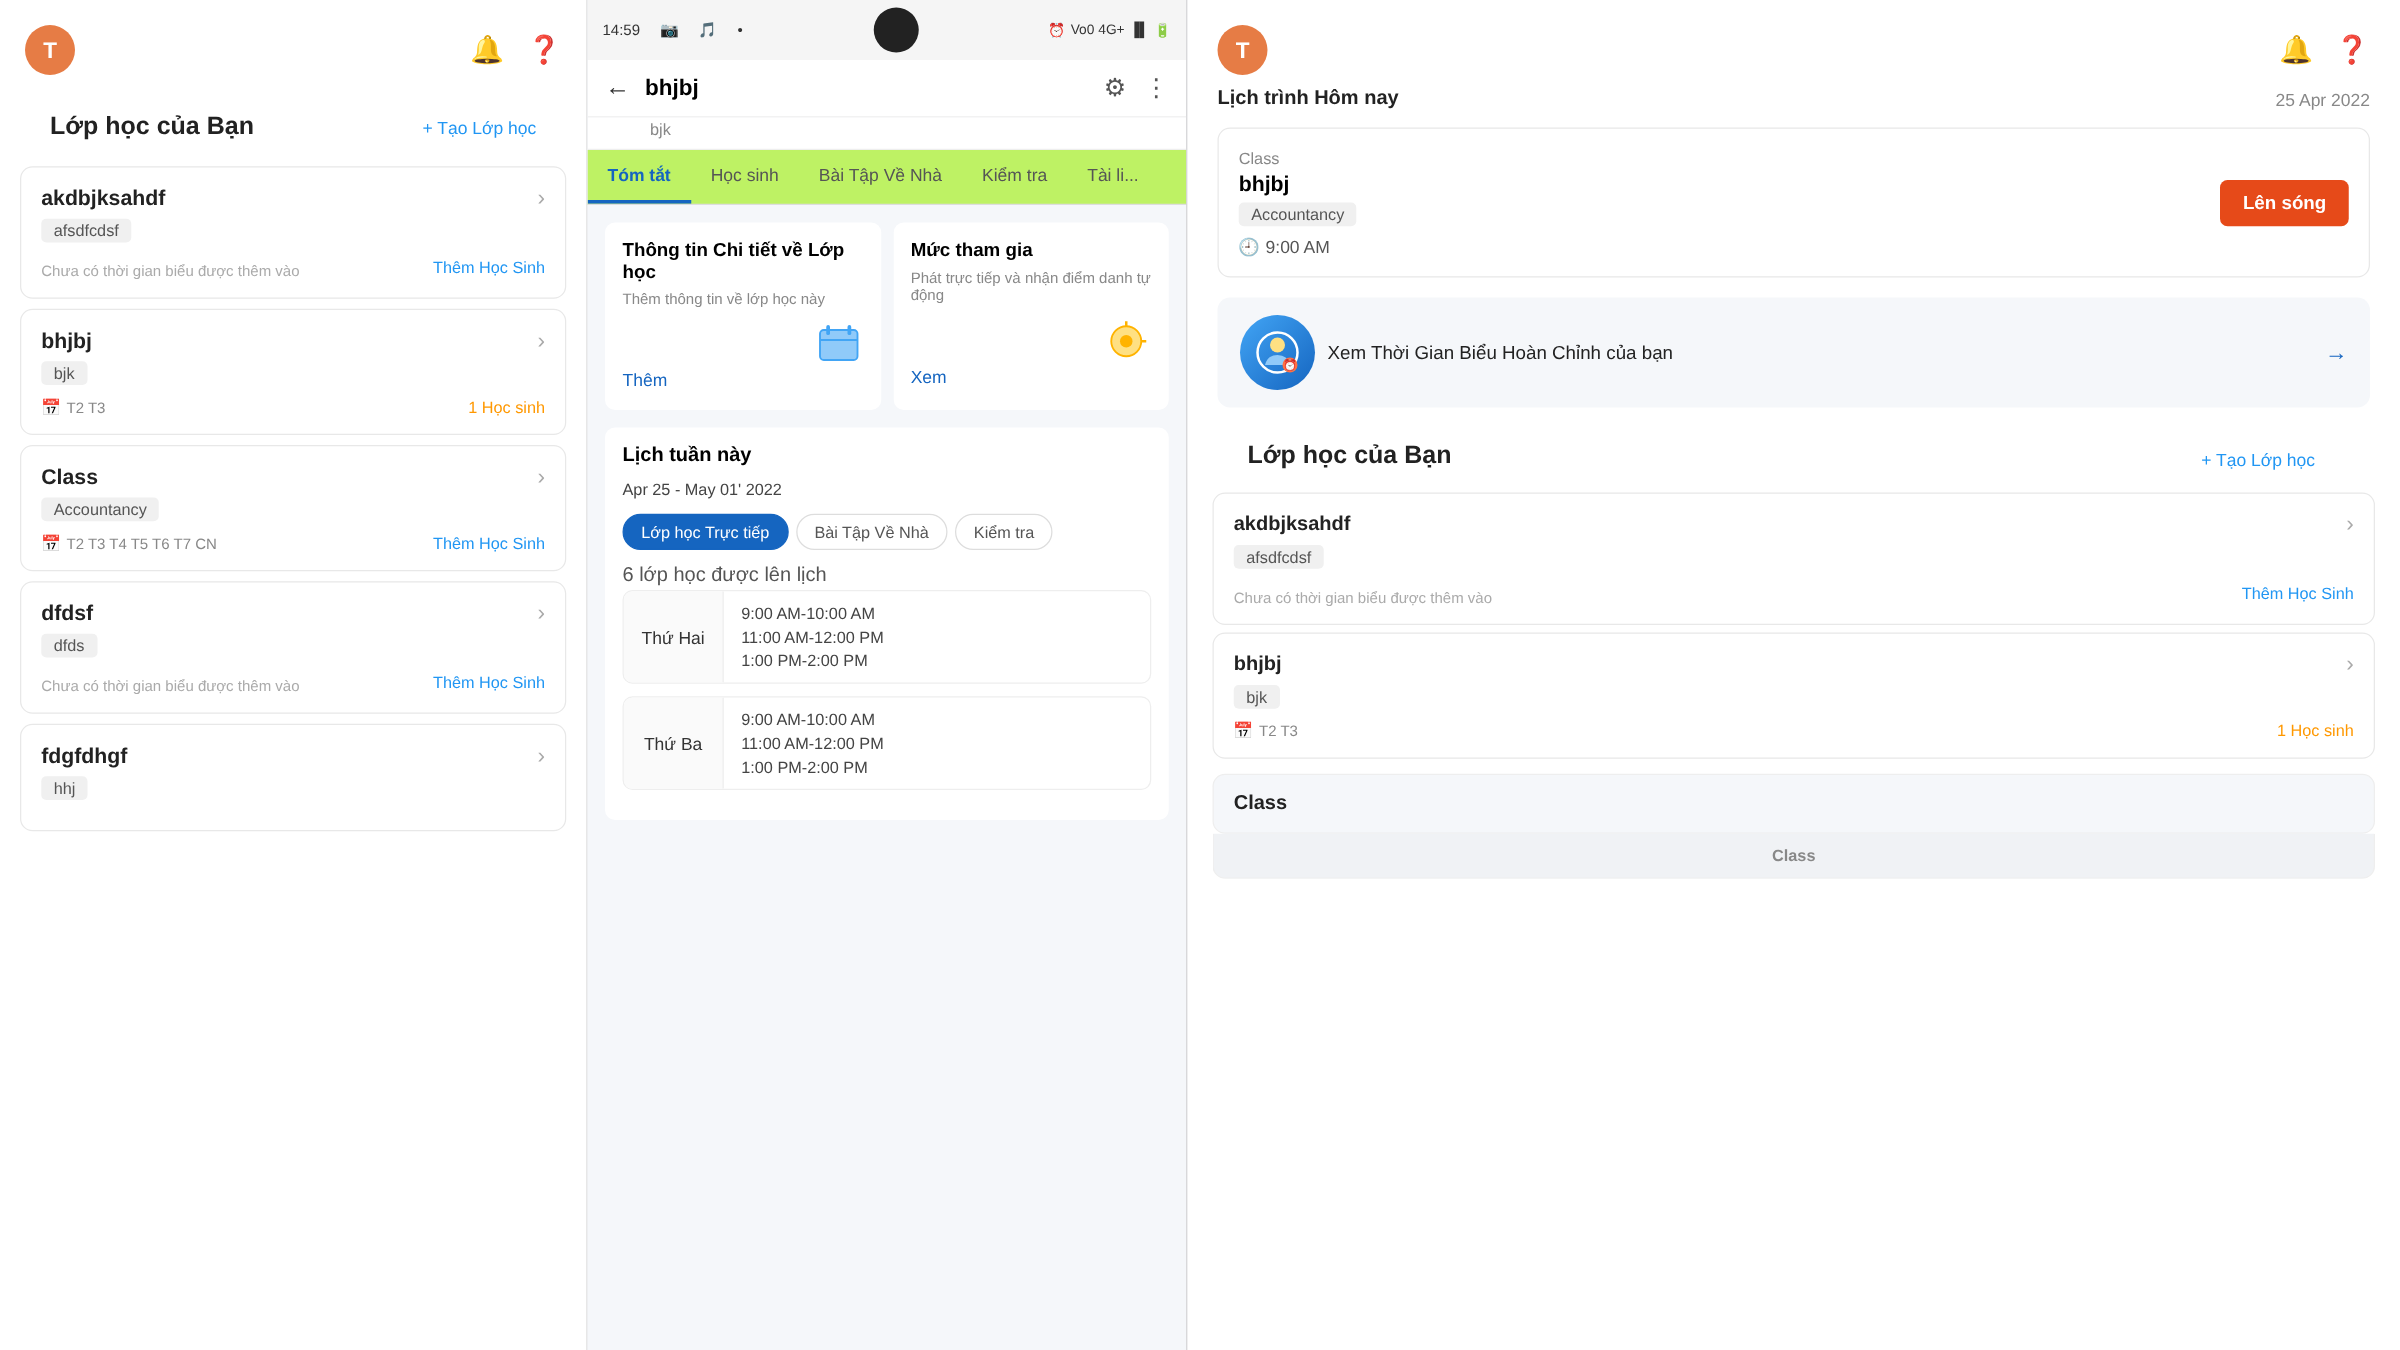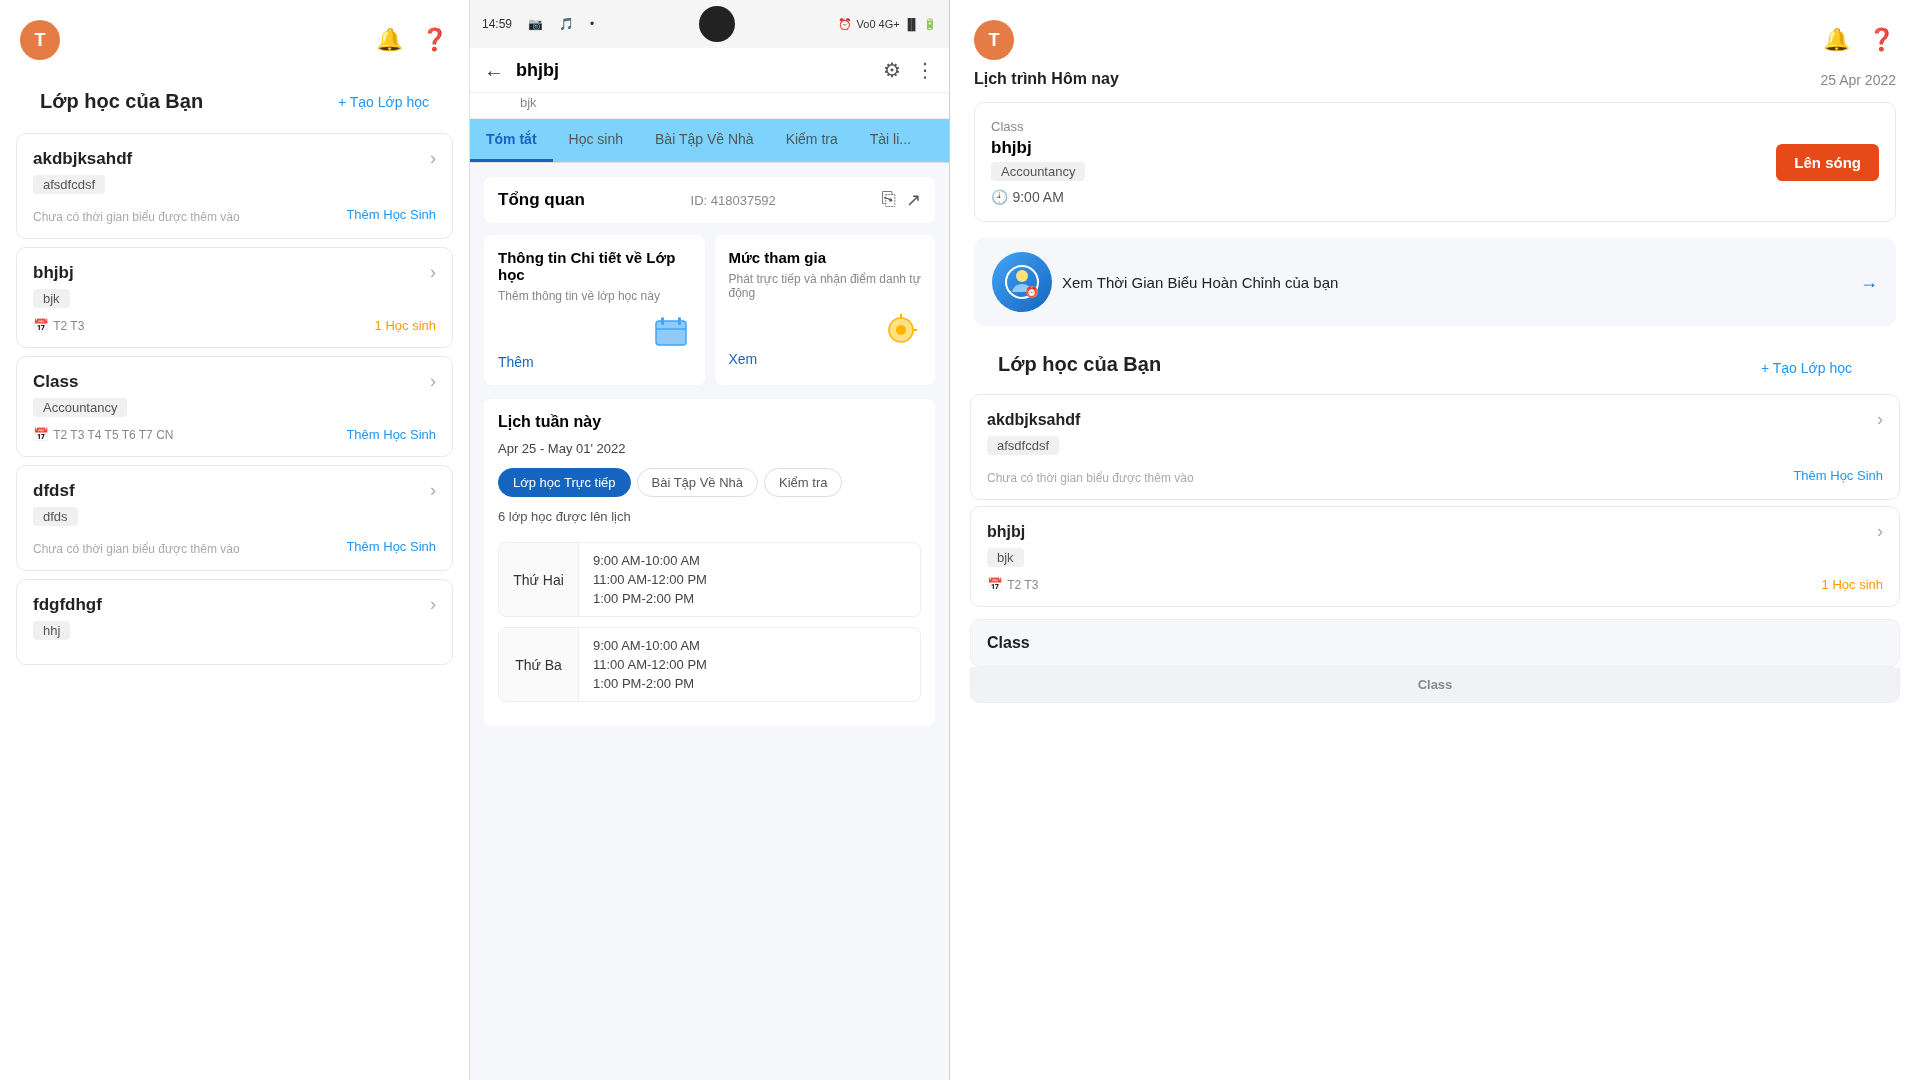--- a/index.html
+++ b/index.html
@@ -137,21 +137,21 @@
     .phone-title { font-size: 18px; font-weight: 700; flex: 1; }
     .phone-actions { display: flex; gap: 14px; }
     .phone-actions span { font-size: 20px; color: #555; cursor: pointer; }
     .phone-subtitle { 
       background: #fff;
       padding: 2px 14px 8px 50px;
       font-size: 13px; color: #888;
       border-bottom: 1px solid #eee;
     }
     .tab-bar {
-      background: #7dd3fc;
+      background: #bef264;
       display: flex;
       border-bottom: 1px solid #ddd;
       overflow-x: auto;
     }
     .tab-item {
       padding: 12px 16px;
       font-size: 14px;
       color: #555;
       cursor: pointer;
       white-space: nowrap;
@@ -204,21 +204,21 @@
       font-size: 13px;
       cursor: pointer;
       border: 1px solid #ddd;
       color: #555;
     }
     .sched-tab.active {
       background: #1565c0;
       color: #fff;
       border-color: #1565c0;
     }
-    .schedule-count { font-size: 13px; color: #555; margin-bottom: 18px; }
+    .schedule-count { font-size: 16px; color: #555; margin-bottom: 2px; }
     .schedule-day-row {
       display: flex;
       border: 1px solid #eee;
       border-radius: 8px;
       margin-bottom: 10px;
       overflow: hidden;
     }
     .day-label {
       background: #fafafa;
       padding: 14px 10px;
@@ -437,28 +437,20 @@
 
   <div class="tab-bar" id="phone-tabs">
       <div class="tab-item active">Tóm tắt</div>
       <div class="tab-item">Học sinh</div>
       <div class="tab-item">Bài Tập Về Nhà</div>
       <div class="tab-item">Kiểm tra</div>
       <div class="tab-item">Tài li...</div>
     </div>
 
   <div class="phone-content">
-    <div class="overview-header">
-      <span class="overview-title">Tổng quan</span>
-      <span class="overview-id">ID: 418037592</span>
-      <div class="overview-actions">
-        <span>⎘</span>
-        <span>↗</span>
-      </div>
-    </div>
 
     <div class="info-cards">
       <div class="info-card">
         <div class="info-card-title">Thông tin Chi tiết về Lớp học</div>
         <div class="info-card-desc">Thêm thông tin về lớp học này</div>
         <div class="info-card-illustration">
           <svg width="40" height="40" viewBox="0 0 40 40">
             <rect x="5" y="8" width="30" height="24" rx="3" fill="#90caf9" stroke="#42a5f5" stroke-width="1.5"></rect>
             <rect x="10" y="4" width="3" height="8" rx="1.5" fill="#42a5f5"></rect>
             <rect x="27" y="4" width="3" height="8" rx="1.5" fill="#42a5f5"></rect>

